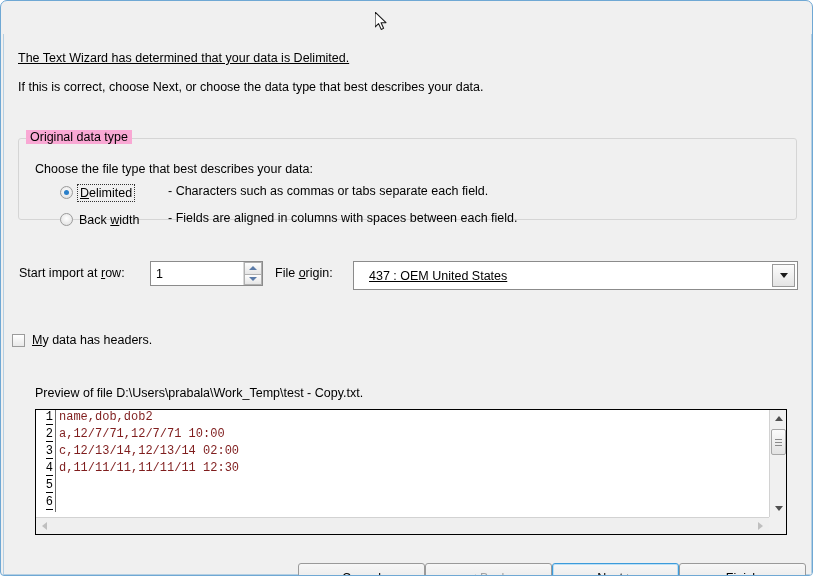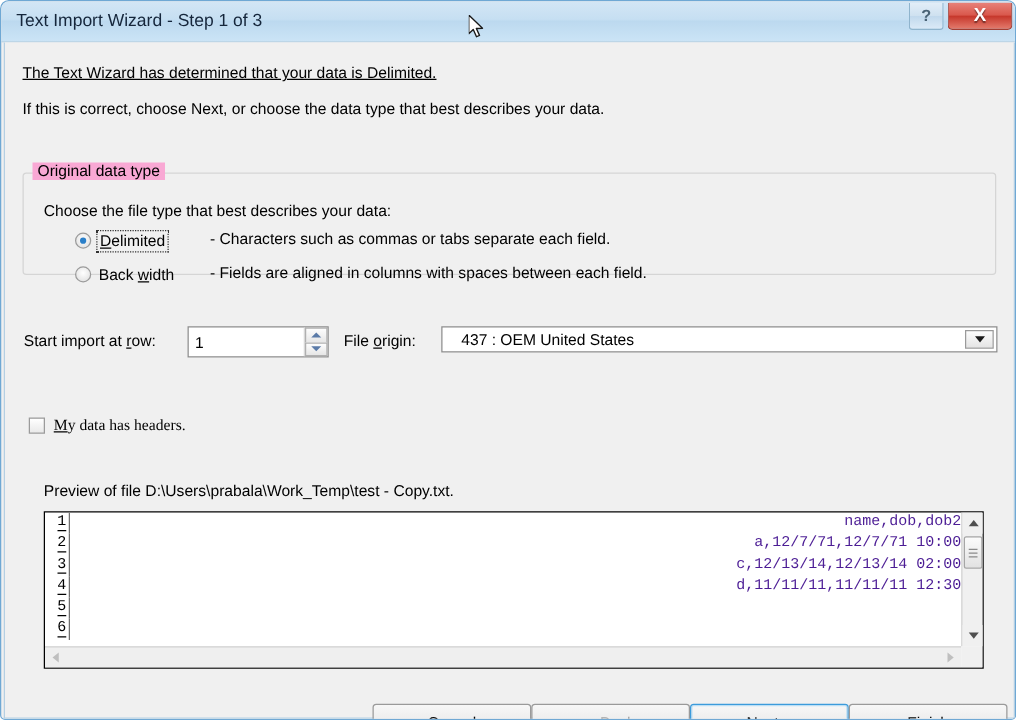--- a/index.html
+++ b/index.html
@@ -230,26 +230,27 @@
 
   .lbl-origin {
     position: absolute;
     left: 271px; top: 232px;
     white-space: nowrap;
   }
   .combo {
     position: absolute;
     left: 349px; top: 227px;
     width: 445px;
-    height: 21px;
+    height: 29px;
     box-sizing: border-box;
     border: 1px solid #8b8b8b;
     background: #ffffff;
     display: flex;
     align-items: stretch;
+    text-decoration: underline;
   }
   .combo-value {
     flex: 1 1 auto;
     display: flex;
     align-items: center;
     padding-left: 15px;
     font-size: 12.5px;
     white-space: nowrap;
     overflow: hidden;
   }
@@ -267,25 +268,24 @@
   .tri-down-dark {
     width: 0; height: 0;
     border-left: 4px solid transparent;
     border-right: 4px solid transparent;
     border-top: 5px solid #1a1a1a;
   }
 
   
   .check-row {
     position: absolute;
-    left: 19px; top: 299px;
-    display: flex;
-    align-items: center;
-    white-space: nowrap;
-    font-family: Liberation Serif, serif;
+    left: 8px; top: 299px;
+    display: flex;
+    align-items: center;
+    white-space: nowrap;
   }
   .checkbox {
     width: 13px;
     height: 13px;
     box-sizing: border-box;
     border: 1px solid #9b9b9b;
     background: linear-gradient(to bottom, #ffffff, #e9e9e9);
     margin-right: 7px;
     flex: 0 0 auto;
   }
@@ -332,22 +332,21 @@
   }
   .pnum span {
     border-bottom: 1px solid #000;
     display: inline-block;
     line-height: 14px;
   }
   .ptext {
     flex: 1 1 auto;
     padding-left: 3px;
     white-space: pre;
-    color: #4c1d95;
-    text-align: right;
+    color: #7f1d1d;
   }
 
   .vscroll {
     position: absolute;
     right: 0; top: 0;
     width: 17px;
     bottom: 17px;
     background: #f0f0f0;
     border-left: 1px solid #d2d2d2;
     box-sizing: border-box;
@@ -474,25 +473,20 @@
     width: 13px;
     height: 20px;
     pointer-events: none;
   }
 </style>
 </head>
 <body>
 
 <div class="window">
 
-  <div class="title-bar">
-    <div class="title-text">Text Import Wizard - Step 1 of 3</div>
-    <div class="win-btn btn-help">?</div>
-    <div class="win-btn btn-close">X</div>
-  </div>
 
   <div class="client">
 
     <div class="intro-line intro-1">The Text Wizard has determined that your data is Delimited.</div>
     <div class="intro-line intro-2">If this is correct, choose Next, or choose the data type that best describes your data.</div>
 
     <div class="groupbox"></div>
     <div class="group-legend">Original data type</div>
     <div class="group-prompt">Choose the file type that best describes your data:</div>
 

